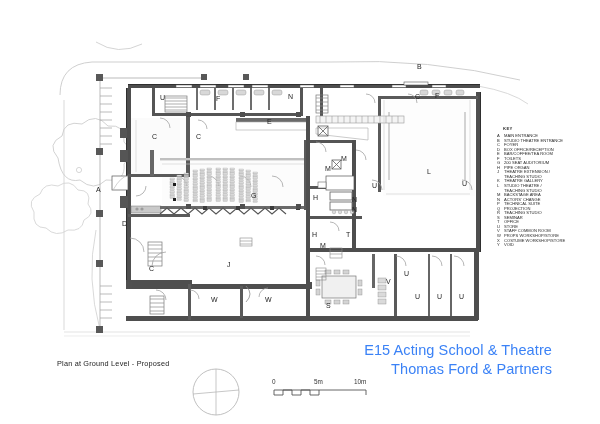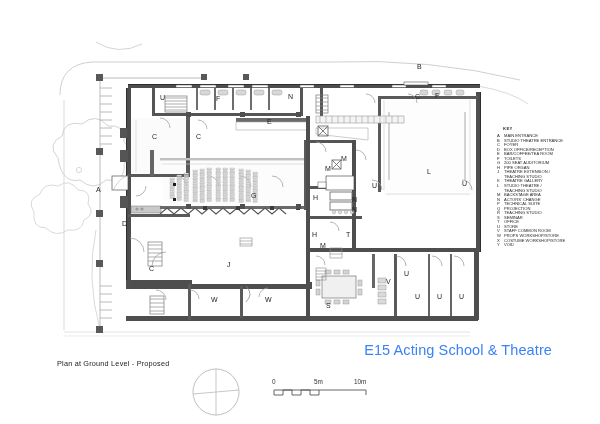--- a/index.html
+++ b/index.html
@@ -775,20 +775,21 @@
           <span class="ltr">Y</span>
           <span class="txt">VOID</span>
         </div>
       </div>
   </div>
 
   <div id="caption">Plan at Ground Level - Proposed</div>
 
   <div id="titleblock">
     <div>E15 Acting School &amp; Theatre</div>
+    <div>Thomas Ford &amp; Partners</div>
   </div>
 
   <div id="scale">
     <div class="lbl" style="left:0;">0</div>
     <div class="lbl" style="left:42px;">5m</div>
     <div class="lbl" style="left:82px;">10m</div>
     <svg width="96" height="14" style="position:absolute;top:10px;left:0;">
       <line x1="2" y1="2" x2="94" y2="2" stroke="#555" stroke-width="0.9"></line>
       <line x1="2" y1="2" x2="2" y2="7" stroke="#555" stroke-width="0.9"></line>
       <line x1="94" y1="2" x2="94" y2="7" stroke="#555" stroke-width="0.9"></line>

